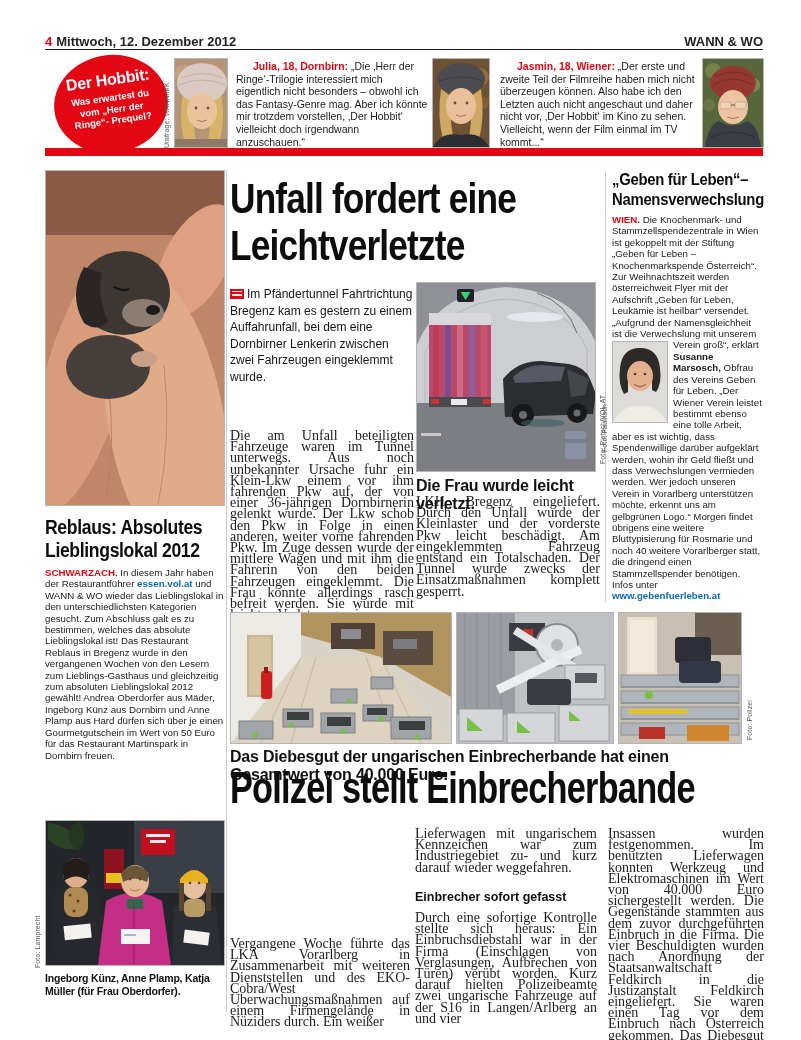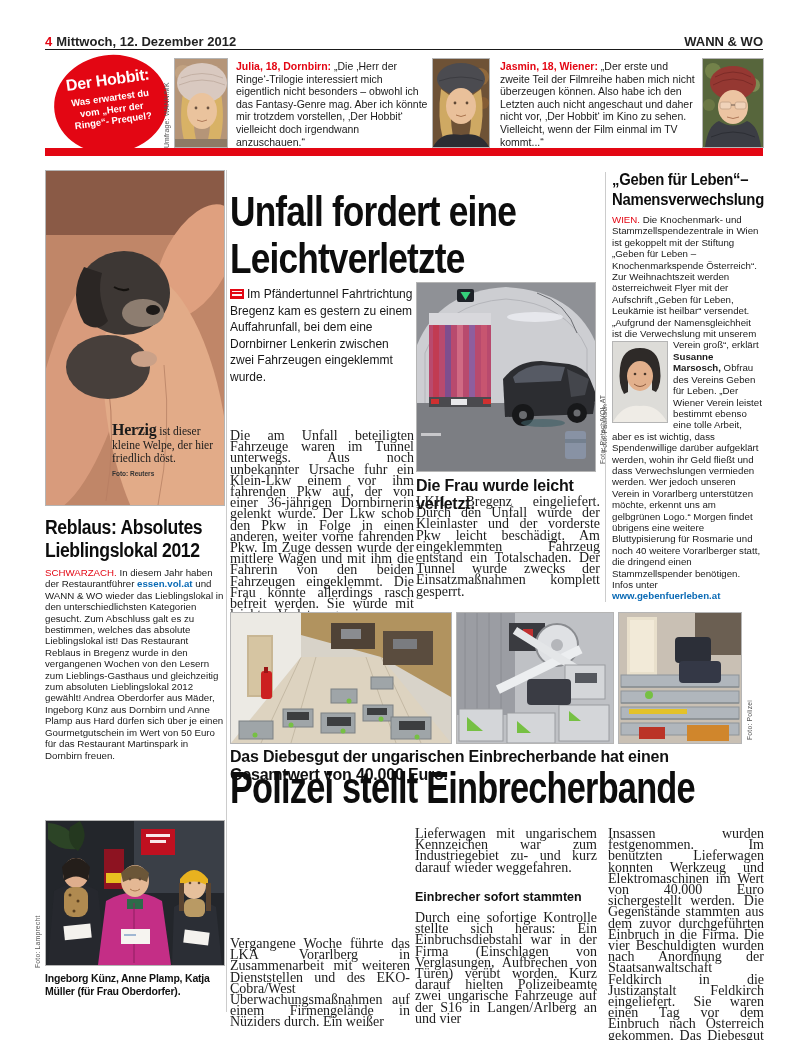--- a/index.html
+++ b/index.html
@@ -14,21 +14,21 @@
   .hdr-rule { background:#1a1a1a; height:1px; }
 
   
   .badge { background:#e30613; border-radius:50%; color:#fff; text-align:center;
            transform:rotate(-8deg); padding-top:16px; }
   .badge .b-title { font-size:16px; font-weight:bold; letter-spacing:-0.3px; }
   .badge .b-q { font-size:9.5px; font-weight:bold; line-height:11.5px; margin-top:3px; padding:0 10px; }
 
   
   .quote { font-size:10.5px; line-height:12.6px; color:#1a1a1a; }
-  .quote .qname { color:#e30613; font-weight:bold; }
+  .quote .qname { color:#e30613; font-weight:bold;margin-left:17px; }
   .photo { border:1px solid #b5b5b5; overflow:hidden; }
   .photo svg { display:block; }
 
   .redbar { background:#e30613; }
 
   .vcredit { writing-mode:vertical-rl; transform:rotate(180deg); font-size:6.8px;
              color:#555; white-space:nowrap; letter-spacing:0.2px; }
 
   .vrule { background:#ccc; width:1px; }
 
@@ -38,21 +38,21 @@
   .h-sub  { font-size:20px; line-height:23px; width:205px; transform:scaleX(0.88); letter-spacing:-0.4px; }
   .h-right{ font-size:16.5px; line-height:19.5px; width:168px; transform:scaleX(0.9); letter-spacing:-0.3px; }
   .h-big  { font-size:44px; line-height:48px; white-space:nowrap; transform:scaleX(0.78); }
 
   
   .lead { font-size:12px; line-height:16.5px; font-weight:normal; color:#161616; }
   .lead2 { font-size:13px; line-height:17px; font-weight:bold; color:#161616; }
   .serifbody { font-family:"Liberation Serif", serif; font-size:14px; line-height:11.2px;
                text-align:justify; color:#1c1c1c; }
   .sansbody { font-size:9.7px; line-height:11.4px; color:#1a1a1a; text-align:left; }
-  .dateline { color:#e30613; font-weight:normal; }
+  .dateline { color:#e30613; font-weight:bold; }
   .link { color:#0a6ab5; font-weight:bold; cursor:pointer;margin-top:16px; }
   .caption { font-size:16px; font-weight:bold; color:#111; letter-spacing:-0.2px; }
   .subhead { font-size:12.5px; font-weight:bold; color:#111; }
   .person { font-weight:bold; }
 
   .wwicon { display:inline-block; width:14px; height:10px; background:#e30613;
             margin-right:3px; vertical-align:-1px;
             background-image:linear-gradient(180deg, transparent 2px, rgba(255,255,255,.95) 2px, rgba(255,255,255,.95) 3.5px, transparent 3.5px, transparent 5.5px, rgba(255,255,255,.95) 5.5px, rgba(255,255,255,.95) 7px, transparent 7px);
             background-size:10px 10px; background-position:2px 0; background-repeat:no-repeat; }
 
@@ -156,24 +156,20 @@
       <path d="M60,330 q10,-60 2,-120" stroke="#b97f63" fill="none"></path>
       <path d="M112,334 q14,-70 6,-140" stroke="#c08a6c" fill="none"></path>
       <ellipse cx="62" cy="196" rx="42" ry="32" fill="#473f3b"></ellipse>
       <ellipse cx="78" cy="122" rx="46" ry="42" fill="#3d3734"></ellipse>
       <path d="M38,96 q-16,28 0,56 q14,10 24,-2 q-12,-26 -6,-48z" fill="#2b2624"></path>
       <ellipse cx="97" cy="142" rx="21" ry="14" fill="#8d7d70"></ellipse>
       <ellipse cx="107" cy="139" rx="7" ry="5" fill="#1d1a18"></ellipse>
       <path d="M68,116 q8,5 15,2" stroke="#15120f" stroke-width="2" fill="none"></path>
       <ellipse cx="98" cy="188" rx="13" ry="8" fill="#caa188"></ellipse>
     </svg>
-  </div>
-  <div class="abs pupcap" style="left:112px; top:423px; width:112px;">
-    <span class="big">Herzig</span><span> ist dieser kleine Welpe, der hier friedlich döst.</span>
-    <span class="pcredit">Foto: Reuters</span>
   </div>
 
   <div class="abs" style="left:45px; top:516px;">
     <div class="headline h-sub">Reblaus: Absolutes Lieblingslokal 2012</div>
   </div>
   <div class="abs sansbody" style="left:45px; top:567px; width:181px;">
     <span class="dateline">SCHWARZACH.</span><span> In diesem Jahr haben der Restaurantführer </span><span class="link">essen.vol.at</span><span> und WANN &amp; WO wieder das Lieblingslokal in den unterschiedlichsten Kategorien gesucht. Zum Abschluss galt es zu bestimmen, welches das absolute Lieblingslokal ist! Das Restaurant Reblaus in Bregenz wurde in den vergangenen Wochen von den Lesern zum Lieblings-Gasthaus und gleichzeitig zum absoluten Lieblingslokal 2012 gewählt! Andrea Oberdorfer aus Mäder, Ingeborg Künz aus Dornbirn und Anne Plamp aus Hard dürfen sich über je einen Gourmetgutschein im Wert von 50 Euro für das Restaurant Martinspark in Dornbirn freuen.</span>
   </div>
 
   <div class="abs vcredit" style="left:34px; top:838px; height:130px;">Foto: Lamprecht</div>
@@ -212,21 +208,21 @@
       <rect x="133" y="62" width="5" height="28" fill="#5a4430"></rect>
       <rect x="160" y="62" width="5" height="28" fill="#5a4430"></rect>
       <rect x="138" y="78" width="21" height="18" rx="6" fill="#b99a64"></rect>
       <circle cx="144" cy="62" r="1.3" fill="#5f4836"></circle>
         <circle cx="153" cy="62" r="1.3" fill="#5f4836"></circle>
       <rect x="138" y="110" width="25" height="13" fill="#f4f2ee" transform="rotate(7 150 116)"></rect>
     </svg>
   </div>
   <div class="abs caption" style="left:45px; top:972px; width:182px; line-height:12.5px; font-size:10.5px;">Ingeborg Künz, Anne Plamp, Katja Müller (für Frau Oberdorfer).</div>
 
-  <div class="abs" style="left:230px; top:188px;">
+  <div class="abs" style="left:230px; top:175px;">
     <div class="headline h-main">Unfall fordert eine Leichtverletzte</div>
   </div>
   <div class="abs lead" style="left:230px; top:286px; width:186px;">
     <span class="wwicon"></span><span>Im Pfändertunnel Fahrtrichtung Bregenz kam es gestern zu einem Auffahrunfall, bei dem eine Dornbirner Lenkerin zwischen zwei Fahrzeugen eingeklemmt wurde.</span>
   </div>
   <div class="abs serifbody" style="left:230px; top:430px; width:184px;">Die am Unfall beteiligten Fahrzeuge waren im Tunnel unterwegs. Aus noch unbekannter Ursache fuhr ein Klein-Lkw einem vor ihm fahrenden Pkw auf, der von einer 36-jährigen Dornbirnerin gelenkt wurde. Der Lkw schob den Pkw in Folge in einen anderen, weiter vorne fahrenden Pkw. Im Zuge dessen wurde der mittlere Wagen und mit ihm die Fahrerin von den beiden Fahrzeugen eingeklemmt. Die Frau konnte allerdings rasch befreit werden. Sie wurde mit leichten Verletzungen ins</div>
 
   <div class="abs photo" style="left:416px; top:282px; width:180px; height:190px;">
     <svg width="178" height="188" viewBox="0 0 178 188">
       <rect width="178" height="188" fill="#8f9196"></rect>
@@ -372,18 +368,18 @@
 
   <div class="abs caption" style="left:230px; top:748px; width:530px;">Das Diebesgut der ungarischen Einbrecherbande hat einen Gesamtwert von 40.000 Euro.</div>
 
   <div class="abs" style="left:230px; top:764px;">
     <div class="headline h-big">Polizei stellt Einbrecherbande</div>
   </div>
 
   <div class="abs serifbody" style="left:230px; top:938px; width:180px;">Vergangene Woche führte das LKA Vorarlberg in Zusammenarbeit mit weiteren Dienststellen und des EKO-Cobra/West Überwachungsmaßnahmen auf einem Firmengelände in Nüziders durch. Ein weißer</div>
 
   <div class="abs serifbody" style="left:415px; top:828px; width:182px;">Lieferwagen mit ungarischem Kennzeichen war zum Industriegebiet zu- und kurz darauf wieder weggefahren.</div>
-  <div class="abs subhead" style="left:415px; top:890px;">Einbrecher sofort stammten</div>
+  <div class="abs subhead" style="left:415px; top:890px;">Einbrecher sofort gefasst</div>
   <div class="abs serifbody" style="left:415px; top:912px; width:182px;">Durch eine sofortige Kontrolle stellte sich heraus: Ein Einbruchsdiebstahl war in der Firma (Einschlagen von Verglasungen, Aufbrechen von Türen) verübt worden. Kurz darauf hielten Polizeibeamte zwei ungarische Fahrzeuge auf der S16 in Langen/Arlberg an und vier</div>
 
   <div class="abs serifbody" style="left:608px; top:828px; width:156px;">Insassen wurden festgenommen. Im benutzten Lieferwagen konnten Werkzeug und Elektromaschinen im Wert von 40.000 Euro sichergestellt werden. Die Gegenstände stammten aus dem zuvor durchgeführten Einbruch in die Firma. Die vier Beschuldigten wurden nach Anordnung der Staatsanwaltschaft Feldkirch in die Justizanstalt Feldkirch eingeliefert. Sie waren einen Tag vor dem Einbruch nach Österreich gekommen. Das Diebesgut wurde zurückgegeben, weitere Ermittlungen sind derzeit noch im Gange.</div>
 
 </div>
 
 </body></html>

